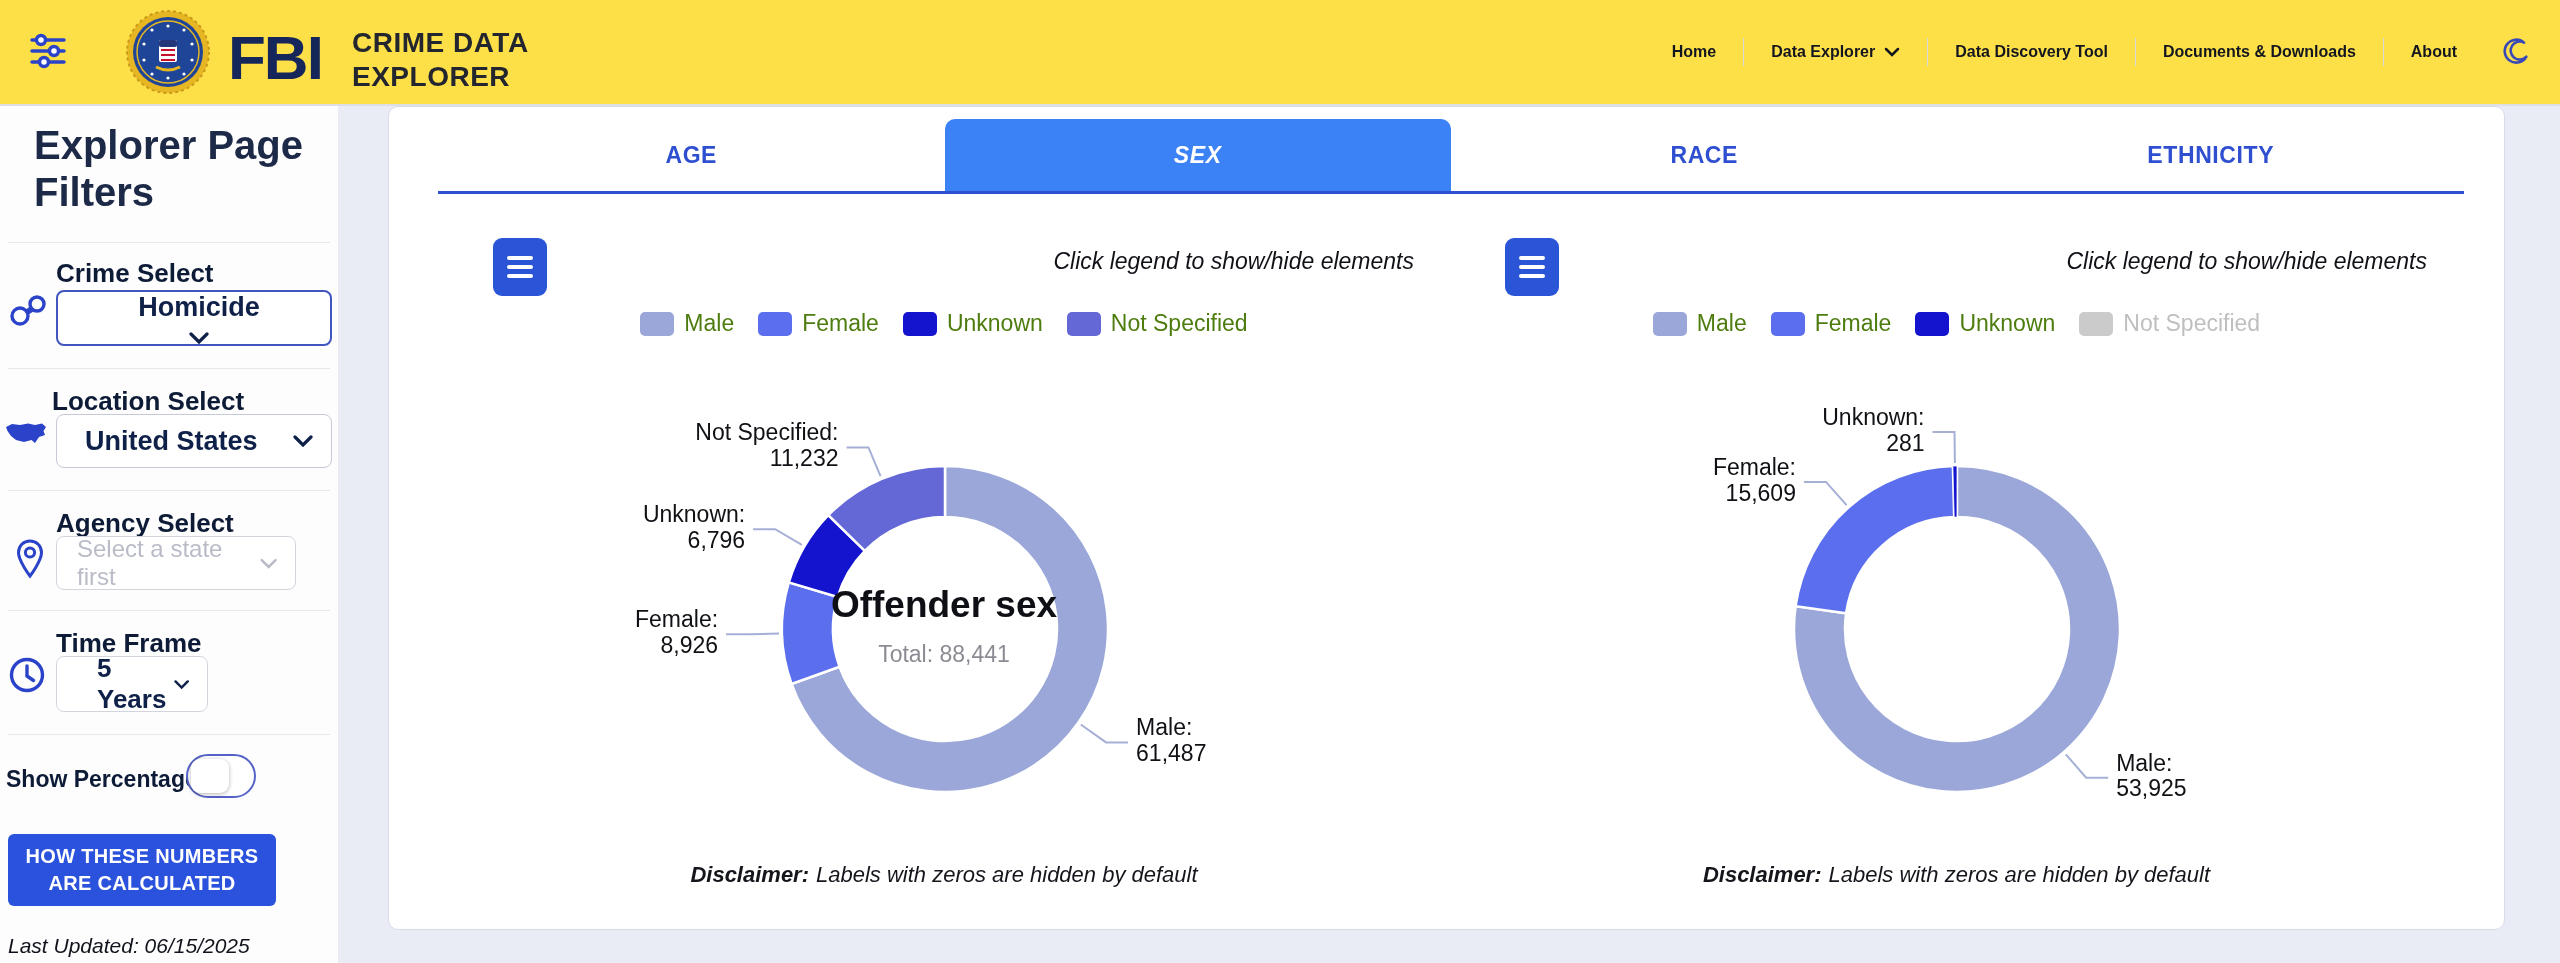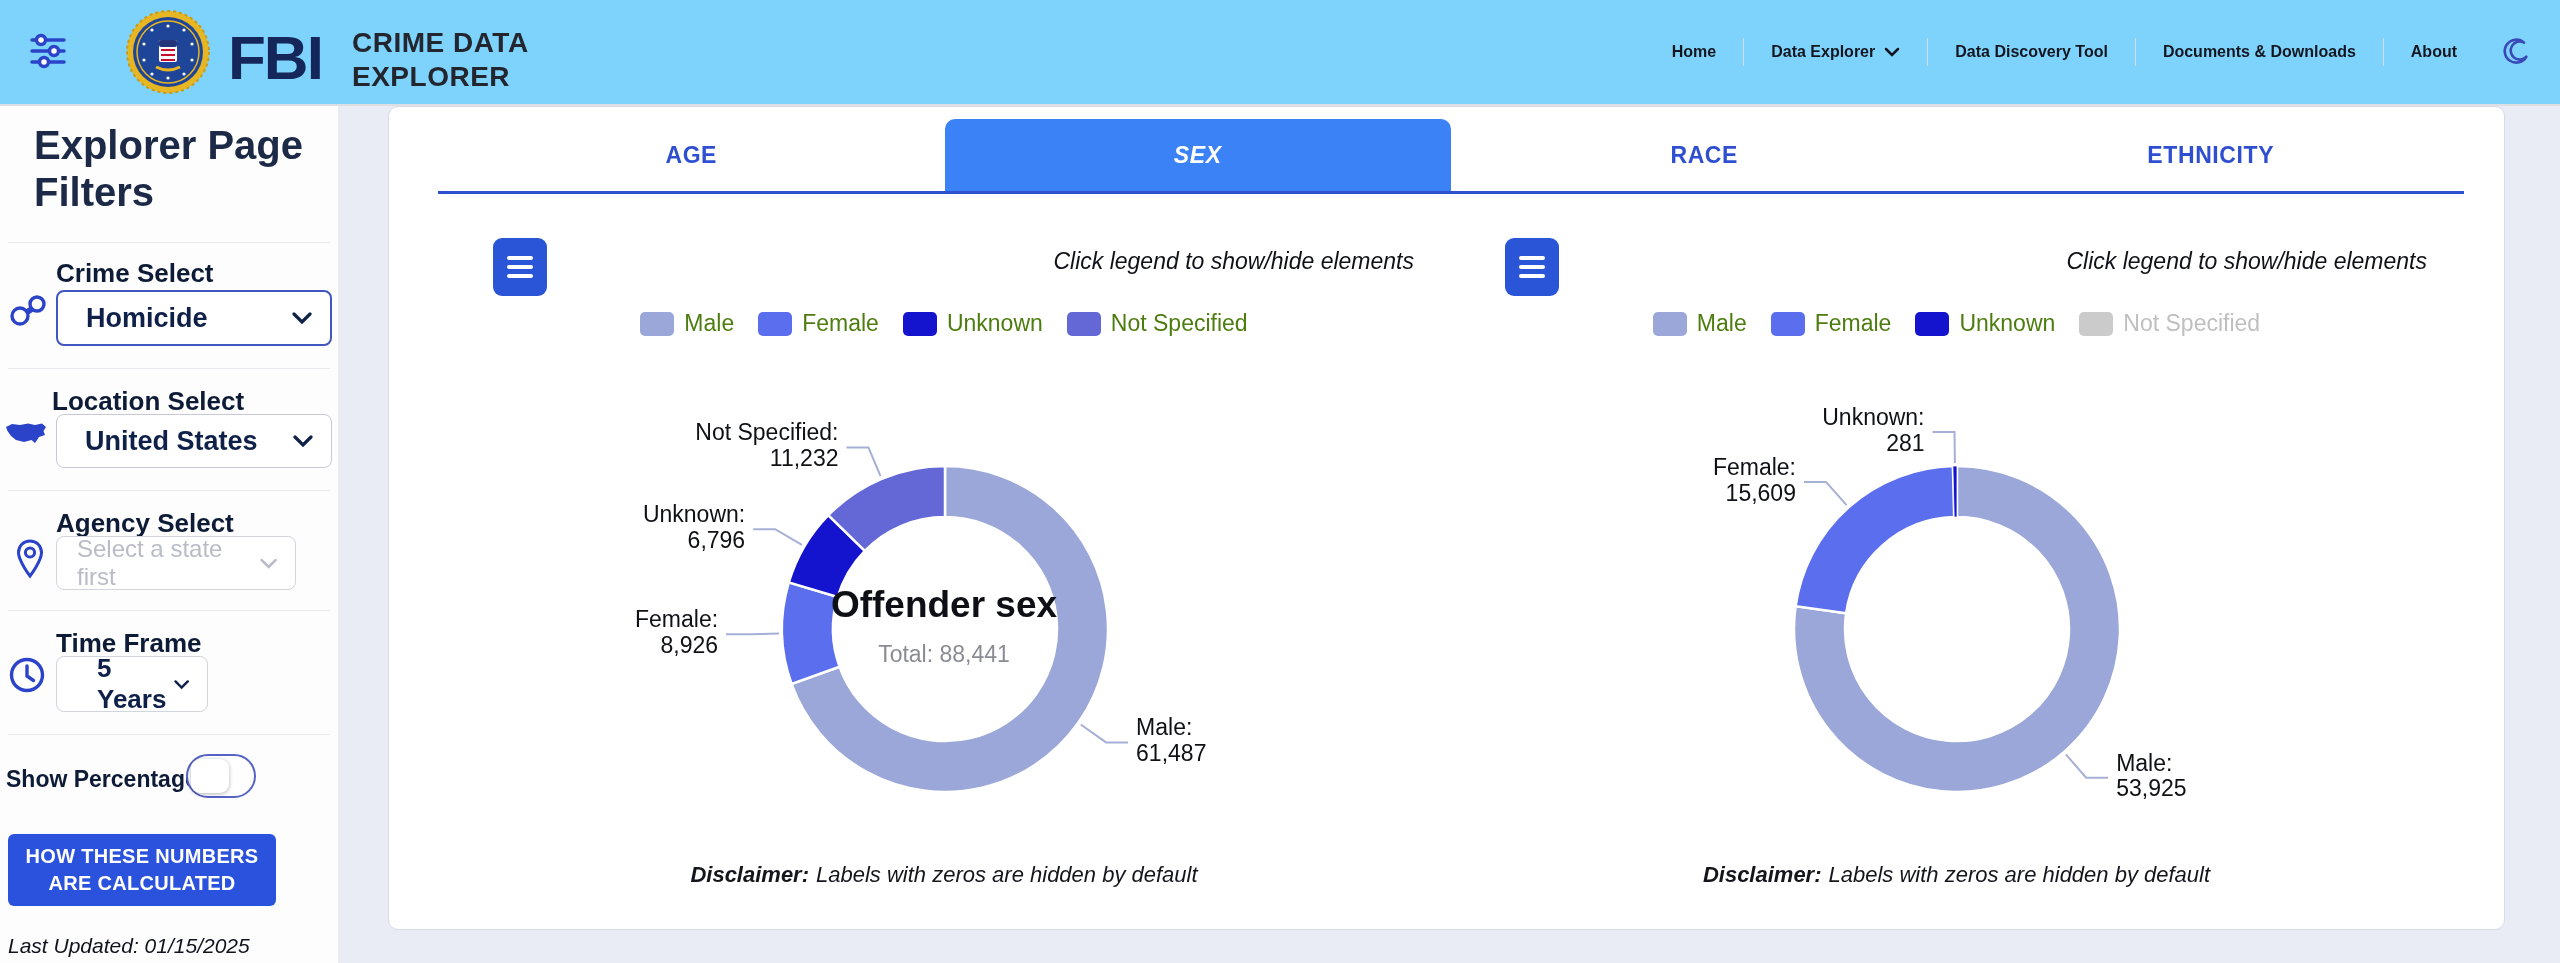--- a/index.html
+++ b/index.html
@@ -1,40 +1,40 @@
 <!DOCTYPE html>
 <html><head>
 <meta charset="utf-8">
 <style>
   * { margin:0; padding:0; box-sizing:border-box; }
   html,body { width:2560px; height:963px; }
   body { font-family:"Liberation Sans", sans-serif; color:#14161F; }
   .page { position:relative; width:2560px; height:963px; overflow:hidden; background:#E9EBF5; }
 
   
-  .header { position:absolute; left:0; top:0; width:2560px; height:106px; background:#7dd3fc; border-bottom:2px solid #DEDFE5; z-index:20; }
+  .header { position:absolute; left:0; top:0; width:2560px; height:106px; background:#fde047; border-bottom:2px solid #DEDFE5; z-index:20; }
   .sliders-btn { position:absolute; left:24px; top:28px; width:48px; height:48px; background:none; border:none; cursor:pointer; }
   .seal { position:absolute; left:126px; top:10px; width:84px; height:84px; }
   .fbi-word { position:absolute; left:228px; top:22px; font-size:62px; font-weight:800; letter-spacing:-2px; color:#15265B; }
   .brand-sub { position:absolute; left:352px; top:26px; font-size:28px; font-weight:700; color:#23262E; letter-spacing:.5px; line-height:1.22; }
   .hdr-nav { position:absolute; right:30px; top:0; height:104px; display:flex; align-items:center; }
   .nav-item { padding:0 27px; font-size:16px; font-weight:700; color:#14161F; cursor:pointer; white-space:nowrap; display:flex; align-items:center; gap:9px; }
   .nav-divider { width:1px; height:28px; background:#D8D9DF; }
   .moon-btn { background:none; border:none; margin-left:14px; cursor:pointer; }
 
   
   .sidebar { position:absolute; left:0; top:106px; width:338px; height:857px; background:#FDFDFE; z-index:10; }
   .sb-title { position:absolute; left:34px; top:16px; width:300px; font-size:40px; line-height:1.18; font-weight:700; color:#1C2947; }
   .sb-div { position:absolute; left:8px; width:322px; height:1px; background:#E7E7EC; }
   .sb-label { position:absolute; font-size:26px; font-weight:700; color:#0D1B36; }
   .sb-icon { position:absolute; }
   .sb-select { position:absolute; background:#FFF; border-radius:8px; display:flex; align-items:center; justify-content:space-between; padding:0 18px 0 28px; cursor:pointer; }
   .sb-select .val { font-size:27px; font-weight:700; color:#0F2149; }
   .sb-select .ph { font-size:24px; font-weight:400; color:#B9BCC7; }
-  .sel-crime { left:56px; top:184px; width:276px; height:56px; border:2px solid #4156BE; }
+  .sel-crime { left:56px; top:184px; width:276px; height:56px; border:2px solid #4156BE;flex-direction:column; }
   .sel-loc   { left:56px; top:308px; width:276px; height:54px; border:1px solid #C7C9D4; }
   .sel-agency{ left:56px; top:430px; width:240px; height:54px; border:1px solid #D3D5DD; padding-left:20px; }
   .sel-time  { left:56px; top:550px; width:152px; height:56px; border:1px solid #D3D5DD; padding-left:40px; }
   .perc-label { position:absolute; left:6px; top:660px; font-size:23px; font-weight:700; color:#0D1B36; }
   .toggle { position:absolute; left:186px; top:648px; width:70px; height:44px; border:2px solid #5463C6; border-radius:22px; background:#FFF; cursor:pointer; }
   .toggle .knob { position:absolute; left:3px; top:3px; width:38px; height:34px; border-radius:9px; background:#FFF; box-shadow:0 1px 4px rgba(0,0,0,.3); }
   .calc-btn { position:absolute; left:8px; top:728px; width:268px; height:72px; background:#2B52DC; color:#FFF; border:none; border-radius:6px; font-family:inherit; font-size:20px; font-weight:700; letter-spacing:.3px; line-height:1.35; cursor:pointer; }
   .last-updated { position:absolute; left:8px; top:828px; font-size:21px; font-style:italic; color:#11131C; }
 
   
@@ -210,21 +210,21 @@
         </svg>
     </div>
     <div class="sb-div" style="top:628px"></div>
 
     <div class="perc-label">Show Percentages:</div>
     <div class="toggle">
         <div class="knob"></div>
       </div>
 
     <button class="calc-btn">HOW THESE NUMBERS ARE CALCULATED</button>
-    <div class="last-updated">Last Updated: 01/15/2025</div>
+    <div class="last-updated">Last Updated: 06/15/2025</div>
   </aside>
 
   <div class="card">
     <div class="tabstrip">
       <div class="tab">AGE</div>
       <div class="tab active">SEX</div>
       <div class="tab">RACE</div>
       <div class="tab">ETHNICITY</div>
     </div>
     <div class="tab-underline"></div>

